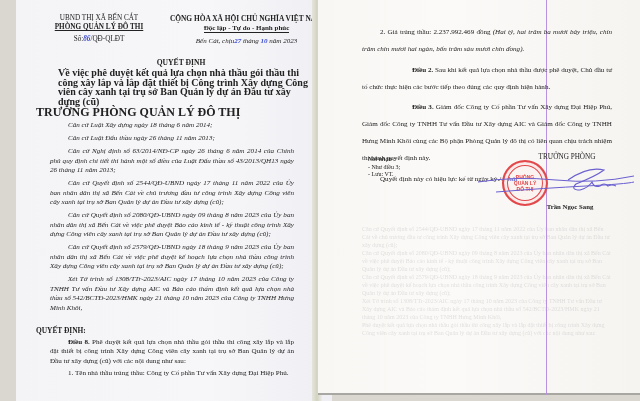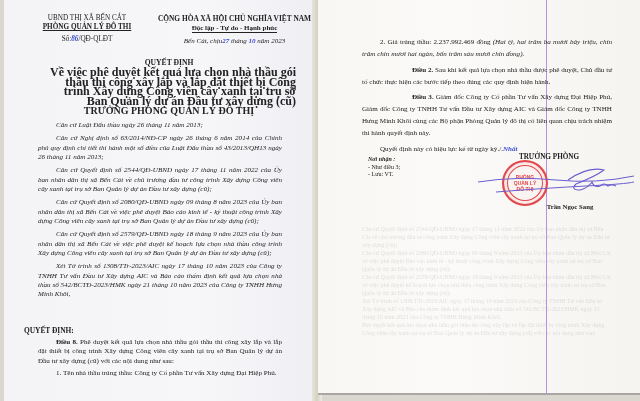--- a/index.html
+++ b/index.html
@@ -1,21 +1,21 @@
 <!DOCTYPE html>
 <html><head>
 <meta charset="utf-8">
 <style>
   * { box-sizing: border-box; margin: 0; padding: 0; }
   html, body { width: 640px; height: 401px; overflow: hidden; background: #d9d7cf; }
   body { position: relative; font-family: "Liberation Serif", "DejaVu Serif", serif; color: #222; }
 
   .page { position: absolute; top: 0; height: 401px; overflow: hidden; }
   .page-left {
-    left: 4px; width: 316px;
+    left: 16px; width: 316px;
     background: linear-gradient(90deg, #f4f3f6 0%, #f7f6f8 60%, #efeef3 100%);
     font-family: Liberation Serif, serif;
   }
   .page-right {
     left: 318px; width: 322px; height: 395px;
     background: linear-gradient(90deg, #f8f7f4 0%, #fbfaf8 40%, #f5f4f1 100%);
     border-bottom: 2px solid #a8a7a2;
   }
   .fold {
     position: absolute; left: 312px; top: 0; width: 10px; height: 401px;
@@ -44,25 +44,25 @@
   .hdr-right .motto { font-weight: bold; font-size: 7px; }
   .hdr-right .place { font-style: italic; margin-top: 4px; font-size: 7px; }
   .hdr-right .place .hand { color: #3b4bd1; font-weight: bold; }
 
   .title {
     position: absolute; left: 20px; top: 58px; width: 290px;
     text-align: center; font-weight: bold; font-size: 7.6px; line-height: 10px;
   }
   .subject {
     position: absolute; left: 42px; top: 68px; width: 250px;
-    text-align: right; font-weight: bold; font-size: 12px; line-height: 9.7px;
+    text-align: left; font-weight: bold; font-size: 10px; line-height: 9.7px;
   }
   .authority {
     position: absolute; left: 20px; top: 105px; width: 290px;
-    text-align: center; font-weight: bold; font-size: 10px;
+    text-align: left; font-weight: bold; font-size: 12px;
   }
   .body-left {
     position: absolute; left: 34px; top: 121px; width: 244px;
     font-size: 7.1px; line-height: 9.4px; font-style: italic; text-align: justify;
   }
   .body-left p { text-indent: 18px; margin-bottom: 3.8px; }
 
   .decide {
     position: absolute; left: 20px; top: 326px; width: 290px;
     text-align: left; font-weight: bold; font-size: 7.4px;
@@ -70,36 +70,36 @@
   .art1 {
     position: absolute; left: 34px; top: 338px; width: 244px;
     font-size: 7.1px; line-height: 9.4px; text-align: justify;
   }
   .art1 p { text-indent: 18px; margin-bottom: 3px; }
   .art1 b { font-weight: bold; }
 
   
   .body-right {
     position: absolute; left: 362px; top: 24px; width: 250px;
-    font-size: 7.1px; line-height: 12px; text-align: justify; margin-top: 12px;
+    font-size: 7.1px; line-height: 17px; text-align: justify;
   }
   .body-right p { text-indent: 18px; margin-bottom: 3.6px; }
   .body-right i { font-style: italic; }
   .body-right b { font-weight: bold; padding-left: 32px; }
   .hand-inline { color: #3b4bd1; font-style: italic; font-weight: bold; }
 
   .recipients {
     position: absolute; left: 368px; top: 156px; width: 100px;
     font-size: 6px; line-height: 7.6px;
   }
   .recipients .rec-title { font-weight: bold; font-style: italic; }
 
   .sign-title {
-    position: absolute; left: 504px; top: 153px; width: 90px;
-    text-align: center; font-weight: bold; font-size: 7.2px;
+    position: absolute; left: 522px; top: 153px; width: 90px;
+    text-align: center; font-weight: normal; font-size: 7.2px;
   }
   .stamp {
     position: absolute; left: 502px; top: 160px; width: 46px; height: 46px;
     border-radius: 50%; border: 2px solid #e2474a;
     box-shadow: inset 0 0 0 3px #fbeaea, inset 0 0 0 4px #e2474a;
     display: flex; flex-direction: column; align-items: center; justify-content: center;
     color: #e2474a; font-family: "Liberation Sans", "DejaVu Sans", sans-serif;
     font-size: 5px; line-height: 6px; font-weight: bold; text-align: center;
     background: rgba(255, 230, 230, 0.25);
   }
@@ -131,20 +131,21 @@
     <div class="nation">CỘNG HÒA XÃ HỘI CHỦ NGHĨA VIỆT NAM</div>
     <div class="motto"><span style="border-bottom:0.8px solid #222;">Độc lập - Tự do - Hạnh phúc</span></div>
     <div class="place"><span>Bến Cát,  chịu</span><span class="hand">27</span><span> tháng </span><span class="hand">10</span><span> năm 2023</span></div>
   </div>
 
   <div class="title">QUYẾT ĐỊNH</div>
   <div class="subject">Về việc phê duyệt kết quả lựa chọn nhà thầu gói thầu thi công xây lắp và lắp đặt thiết bị Công trình Xây dựng Công viên cây xanh tại trụ sở Ban Quản lý dự án Đầu tư xây dựng (cũ)</div>
   <div class="authority">TRƯỞNG PHÒNG QUẢN LÝ ĐÔ THỊ</div>
 
   <div class="body-left">
+    <p>Căn cứ Luật Xây dựng ngày 18 tháng 6 năm 2014;</p>
     <p>Căn cứ Luật Đấu thầu ngày 26 tháng 11 năm 2013;</p>
     <p>Căn cứ Nghị định số 63/2014/NĐ-CP ngày 26 tháng 6 năm 2014 của Chính phủ quy định chi tiết thi hành một số điều của Luật Đấu thầu số 43/2013/QH13 ngày 26 tháng 11 năm 2013;</p>
     <p>Căn cứ Quyết định số 2544/QĐ-UBND ngày 17 tháng 11 năm 2022 của Ủy ban nhân dân thị xã Bến Cát về chủ trương đầu tư công trình Xây dựng Công viên cây xanh tại trụ sở Ban Quản lý dự án Đầu tư xây dựng (cũ);</p>
     <p>Căn cứ Quyết định số 2080/QĐ-UBND ngày 09 tháng 8 năm 2023 của Ủy ban nhân dân thị xã Bến Cát về việc phê duyệt Báo cáo kinh tế - kỹ thuật công trình Xây dựng Công viên cây xanh tại trụ sở Ban Quản lý dự án Đầu tư xây dựng (cũ);</p>
     <p>Căn cứ Quyết định số 2579/QĐ-UBND ngày 18 tháng 9 năm 2023 của Ủy ban nhân dân thị xã Bến Cát về việc phê duyệt kế hoạch lựa chọn nhà thầu công trình Xây dựng Công viên cây xanh tại trụ sở Ban Quản lý dự án Đầu tư xây dựng (cũ);</p>
     <p>Xét Tờ trình số 1308/TTr-2023/AIC ngày 17 tháng 10 năm 2023 của Công ty TNHH Tư vấn Đầu tư Xây dựng AIC và Báo cáo thẩm định kết quả lựa chọn nhà thầu số 542/BCTĐ-2023/HMK ngày 21 tháng 10 năm 2023 của Công ty TNHH Hưng Minh Khôi,</p>
   </div>
 
   <div class="decide">QUYẾT ĐỊNH:</div>
 

